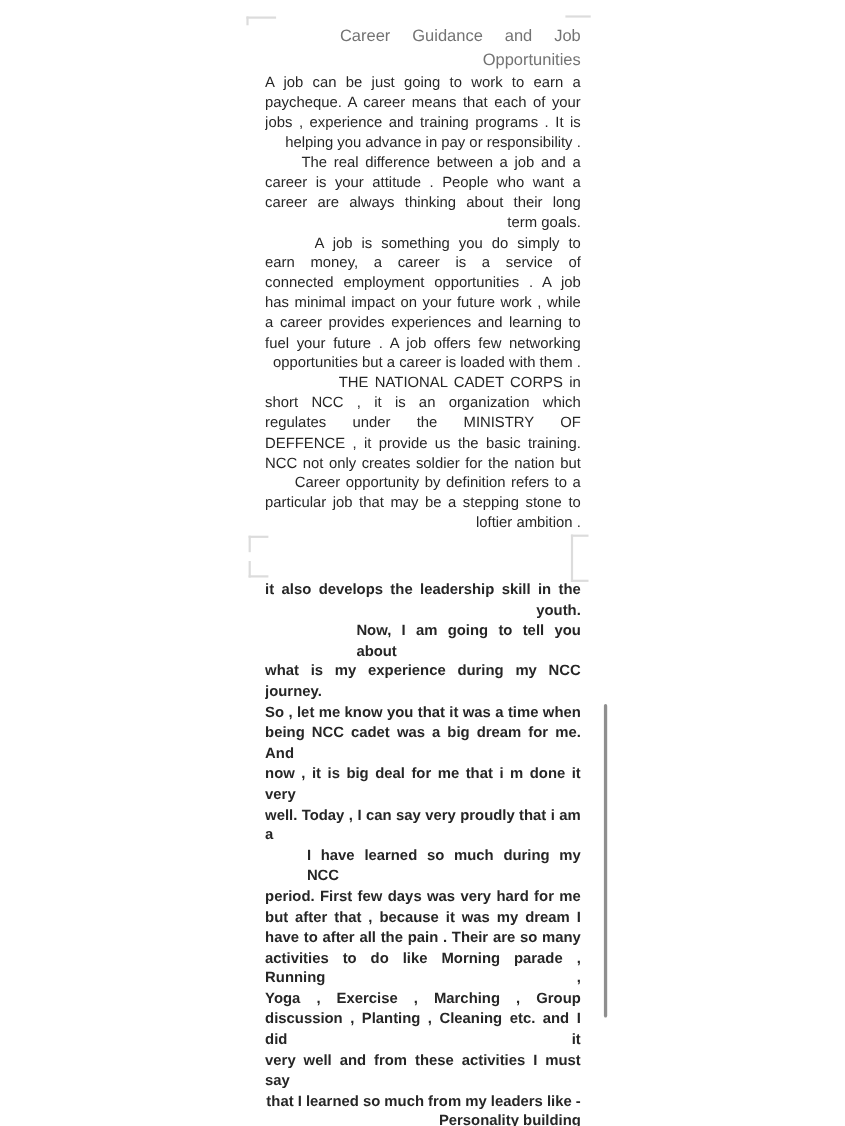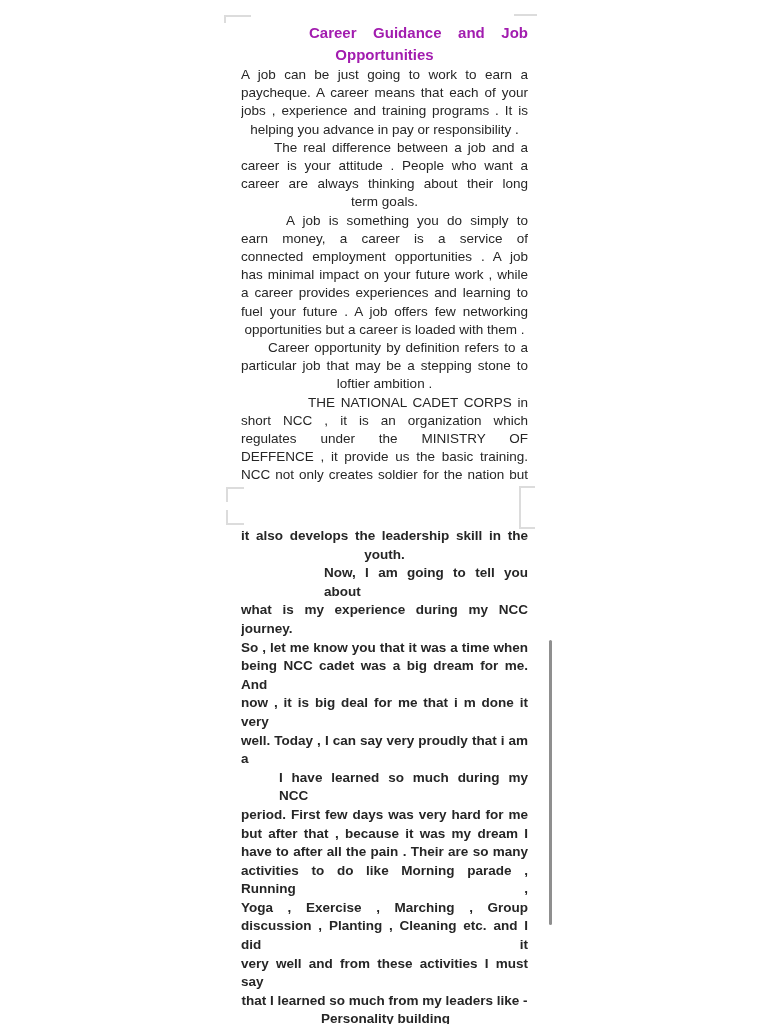--- a/index.html
+++ b/index.html
@@ -15,34 +15,34 @@
     position:absolute;left:241px;width:287px;
     color:#262626;
     font-size:13.5px;
   }
   .page-1{top:22px;}
   .page-2{top:527px;font-weight:bold;}
 
   .block{margin:0;padding:0;}
   .line{
     line-height:18.2px;
-    text-align:center;
+    text-align:right;
     overflow:hidden;
     white-space:normal;
   }
   .page-2 .line{line-height:18.6px;}
   .line.just{
     text-align:justify;
     text-align-last:justify;
   }
   .block.heading .line{
-    font-weight:bold;
+    font-weight:normal;
     font-size:15px;
     line-height:22px;
-    color:#a21caf;
+    color:#737373;
   }
 
   
   .corner{position:absolute;border:0 solid #dcdcdc;}
   .mark-top-left{left:224px;top:15px;width:25px;height:6px;border-top-width:2px;border-left-width:2px;}
   .mark-top-right{left:514px;top:14px;width:23px;height:5px;border-top-width:2px;}
   .mark-break-left-top{left:226px;top:487px;width:16px;height:13px;border-top-width:2px;border-left-width:2px;}
   .mark-break-left-bottom{left:226px;top:510px;width:16px;height:13px;border-bottom-width:2px;border-left-width:2px;}
   .mark-break-right{left:519px;top:486px;width:14px;height:39px;border-top-width:2px;border-left-width:2px;border-bottom-width:2px;}
 
@@ -83,30 +83,30 @@
       <div class="block paragraph">
         <div class="line just" style="margin-left: 45px;">A job is something you do simply to</div>
         <div class="line just">earn money, a career is a service of</div>
         <div class="line just">connected employment opportunities . A job</div>
         <div class="line just">has minimal impact on your future work , while</div>
         <div class="line just">a career provides experiences and learning to</div>
         <div class="line just">fuel your future . A job offers few networking</div>
         <div class="line">opportunities but a career is loaded with them .</div>
       </div>
       <div class="block paragraph">
-        <div class="line just" style="margin-left: 27px;">Career opportunity by definition refers to a</div>
-        <div class="line just">particular job that may be a stepping stone to</div>
-        <div class="line">loftier ambition .</div>
-      </div>
-      <div class="block paragraph">
         <div class="line just" style="margin-left: 67px;">THE NATIONAL CADET CORPS in</div>
         <div class="line just">short NCC , it is an organization which</div>
         <div class="line just">regulates under the MINISTRY OF</div>
         <div class="line just">DEFFENCE , it provide us the basic training.</div>
         <div class="line just">NCC not only creates soldier for the nation but</div>
+      </div>
+      <div class="block paragraph">
+        <div class="line just" style="margin-left: 27px;">Career opportunity by definition refers to a</div>
+        <div class="line just">particular job that may be a stepping stone to</div>
+        <div class="line">loftier ambition .</div>
       </div>
     </div>
   <div class="text-column page-2">
       <div class="block paragraph">
         <div class="line just">it also develops the leadership skill in the</div>
         <div class="line">youth.</div>
       </div>
       <div class="block paragraph">
         <div class="line just" style="margin-left: 83px;">Now, I am going to tell you about</div>
         <div class="line just">what is my experience during my NCC journey.</div>

